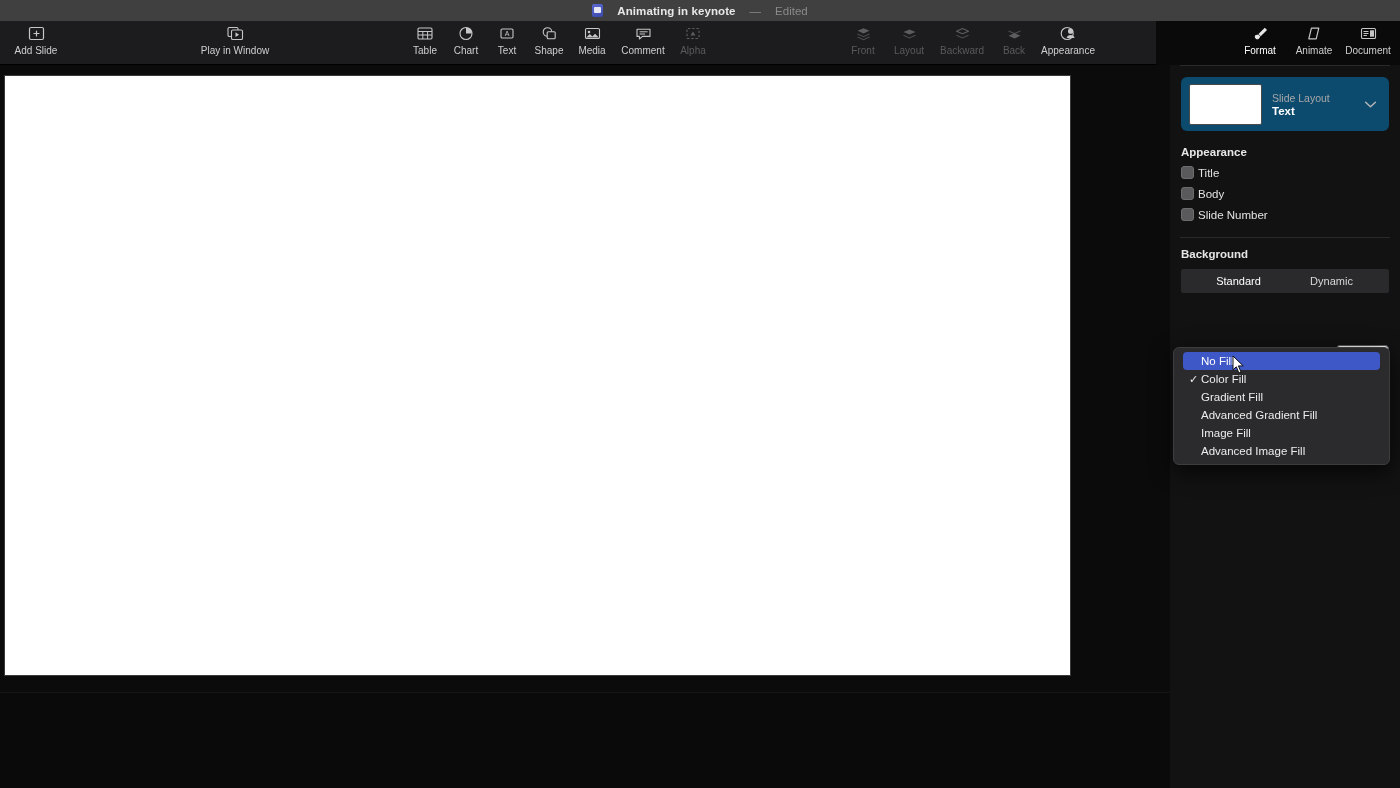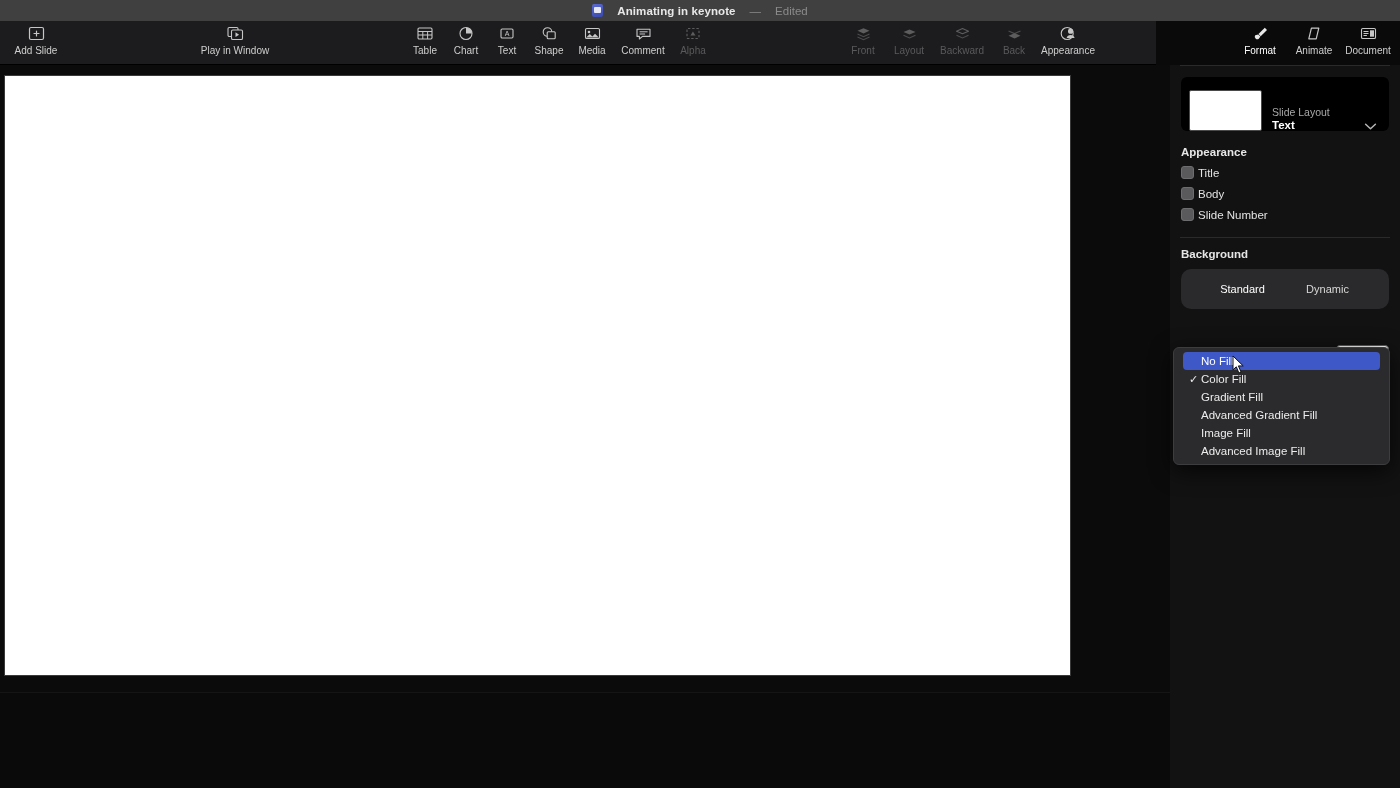--- a/index.html
+++ b/index.html
@@ -76,22 +76,22 @@
     background: #121212;
   }
   .sb-header {
     height: 22px; display: flex; align-items: center; justify-content: center;
     font-size: 11.5px; color: #bdbdbd;
   }
   .sep { height: 1px; background: #2a2a2a; margin: 0 10px; }
 
   .layout-card {
     margin: 11px 11px 0 11px; height: 54px;
-    background: #000000; border-radius: 6px;
-    display: flex; align-items: flex-end; padding: 0 8px; gap: 10px;
+    background: #0c4a6e; border-radius: 6px;
+    display: flex; align-items: center; padding: 0 8px; gap: 10px;
   }
   .layout-thumb {
     width: 73px; height: 41px; background: #ffffff; border: 1px solid #4a4a4a;
     border-radius: 2px; flex: none;
   }
   .layout-texts { flex: 1; display: flex; flex-direction: column; gap: 1px; }
   .layout-caption { font-size: 10.5px; color: #a8a8a8; }
   .layout-value { font-size: 11.5px; color: #ffffff; font-weight: bold; }
   .chev { color: #b5b5b5; flex: none; margin-right: 4px; }
 
@@ -104,22 +104,22 @@
     margin: 8px 0 0 11px;
   }
   .checkbox {
     width: 13px; height: 13px; border-radius: 3px;
     background: #5a5a5c; border: 1px solid #6d6d6f; flex: none;
   }
   .check-label { font-size: 11.5px; color: #e3e3e3; }
 
   .seg {
     margin: 9px 11px 0 11px; height: 21px;
-    background: #2a2a2c; border-radius: 10px;
-    display: flex; padding: 20px; gap: 2px;
+    background: #2a2a2c; border-radius: 2px;
+    display: flex; padding: 12px; gap: 2px;
   }
   .seg-btn {
     flex: 1; display: flex; align-items: center; justify-content: center;
     font-size: 11px; color: #d8d8d8; border-radius: 4px;
   }
   .seg-btn.sel { background: #5b5b5d; color: #ffffff; }
 
   .fill-row {
     position: absolute; left: 11px; top: 278px; width: 208px; height: 22px;
     display: flex; align-items: center; justify-content: space-between;

